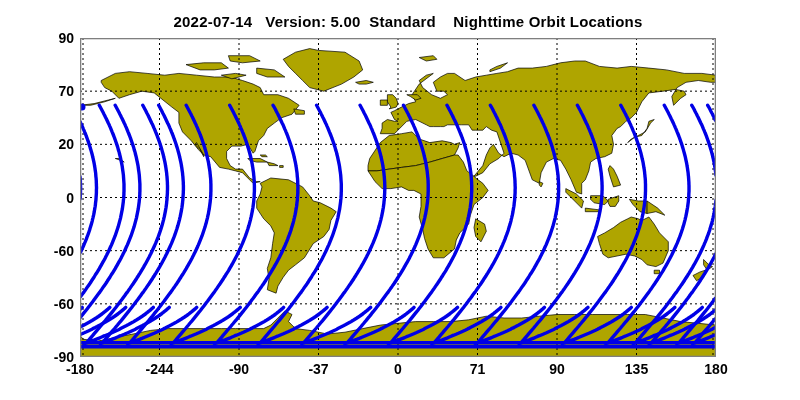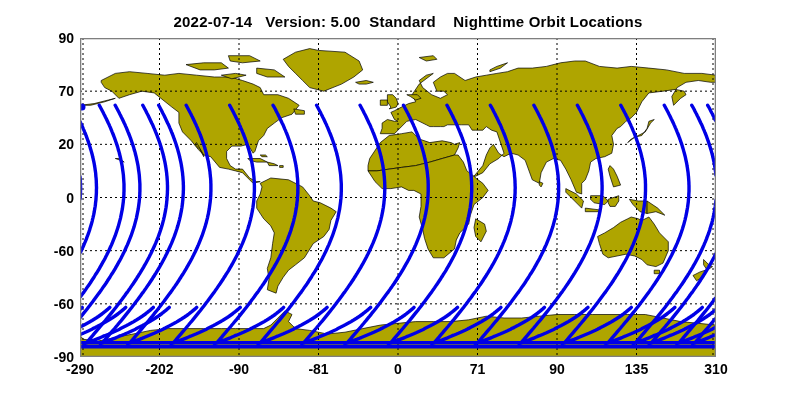--- a/index.html
+++ b/index.html
@@ -140,24 +140,24 @@
   <div id="yticks">
       <div class="ytick" style="left: 14px; top: 30px;">90</div>
       <div class="ytick" style="left: 14px; top: 83.1667px;">70</div>
       <div class="ytick" style="left: 14px; top: 136.333px;">20</div>
       <div class="ytick" style="left: 14px; top: 189.5px;">0</div>
       <div class="ytick" style="left: 14px; top: 242.667px;">-60</div>
       <div class="ytick" style="left: 14px; top: 295.833px;">-60</div>
       <div class="ytick" style="left: 14px; top: 349px;">-90</div>
     </div>
   <div id="xticks">
-      <div class="xtick" style="left: 50px; top: 361px;">-290</div>
-      <div class="xtick" style="left: 129.5px; top: 361px;">-202</div>
+      <div class="xtick" style="left: 50px; top: 361px;">-180</div>
+      <div class="xtick" style="left: 129.5px; top: 361px;">-244</div>
       <div class="xtick" style="left: 209px; top: 361px;">-90</div>
-      <div class="xtick" style="left: 288.5px; top: 361px;">-81</div>
+      <div class="xtick" style="left: 288.5px; top: 361px;">-37</div>
       <div class="xtick" style="left: 368px; top: 361px;">0</div>
       <div class="xtick" style="left: 447.5px; top: 361px;">71</div>
       <div class="xtick" style="left: 527px; top: 361px;">90</div>
       <div class="xtick" style="left: 606.5px; top: 361px;">135</div>
-      <div class="xtick" style="left: 686px; top: 361px;">310</div>
+      <div class="xtick" style="left: 686px; top: 361px;">180</div>
     </div>
 
 </div>
 
 </body></html>

